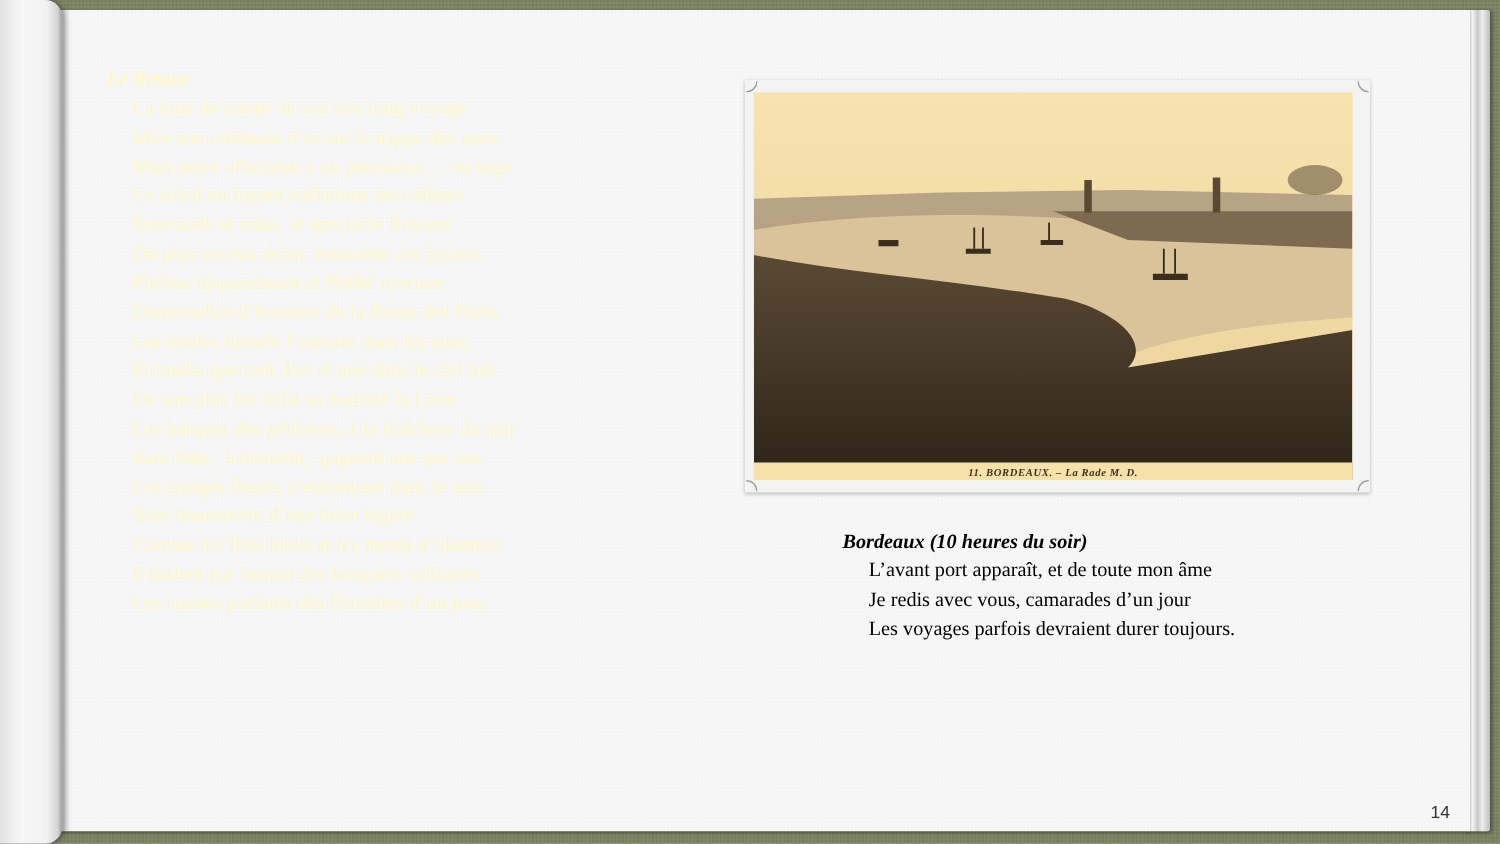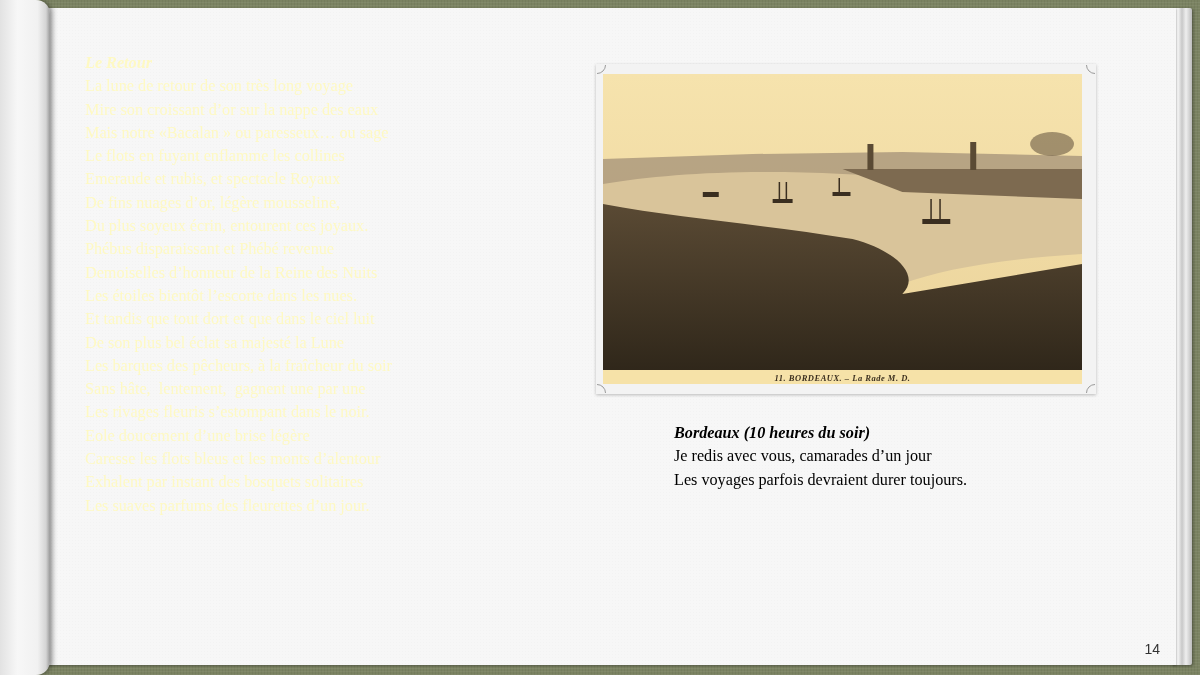--- a/index.html
+++ b/index.html
@@ -41,21 +41,21 @@
     z-index: 1;
   }
   .poem-left {
     position: absolute; left: 85px; top: 52px;
     font-size: 16.2px; line-height: 23.3px; color: #fef9c3;
     z-index: 3;
   }
   .poem-left .title, .poem-right .title {
     font-weight: bold; font-style: italic;
   }
-  .line { white-space: pre; }
+  .line { white-space: pre; margin-left: 21px; }
   .photo-frame {
     position: absolute; left: 596px; top: 64px; width: 500px; height: 330px;
     background: #f3f3f3;
     box-shadow: 0 1px 3px rgba(0,0,0,0.25);
     z-index: 3;
   }
   .photo-frame .corner {
     position: absolute; width: 16px; height: 16px;
     border: 1.5px solid #9a9a9a; border-radius: 50%;
   }
@@ -94,23 +94,22 @@
 <div class="page"></div>
 <div class="gutter-shadow"></div>
 <div class="curl"></div>
 
 <div class="poem-left">
   <div class="title">Le Retour</div>
   <div id="left-lines">
     <div class="line">La lune de retour de son très long voyage</div>
     <div class="line">Mire son croissant d’or sur la nappe des eaux</div>
     <div class="line">Mais notre «Bacalan » ou paresseux… ou sage</div>
-    <div class="line">Le flots en fuyant enflamme les collines</div>
+    <div class="line">Le soleil en fuyant enflamme les collines</div>
     <div class="line">Emeraude et rubis, et spectacle Royaux</div>
-    <div class="line">De fins nuages d’or, légère mousseline,</div>
     <div class="line">Du plus soyeux écrin, entourent ces joyaux.</div>
     <div class="line">Phébus disparaissant et Phébé revenue</div>
     <div class="line">Demoiselles d’honneur de la Reine des Nuits</div>
     <div class="line">Les étoiles bientôt l’escorte dans les nues.</div>
     <div class="line">Et tandis que tout dort et que dans le ciel luit</div>
     <div class="line">De son plus bel éclat sa majesté la Lune</div>
     <div class="line">Les barques des pêcheurs, à la fraîcheur du soir</div>
     <div class="line">Sans hâte,  lentement,  gagnent une par une</div>
     <div class="line">Les rivages fleuris s’estompant dans le noir.</div>
     <div class="line">Eole doucement d’une brise légère</div>
@@ -157,17 +156,18 @@
         <rect x="100" y="118" width="16" height="5"></rect>
       </g>
       <rect x="0" y="296" width="480" height="14" fill="#f6e2a8"></rect>
     </svg>
     <div class="caption">11. BORDEAUX. – La Rade  M. D.</div>
   </div>
 </div>
 
 <div class="poem-right">
   <div class="title">Bordeaux (10 heures du soir)</div>
+  <div class="line">L’avant port apparaît, et de toute mon âme</div>
   <div class="line">Je redis avec vous, camarades d’un jour</div>
   <div class="line">Les voyages parfois devraient durer toujours.</div>
 </div>
 
 <div class="page-number">14</div>
 
 </body></html>

